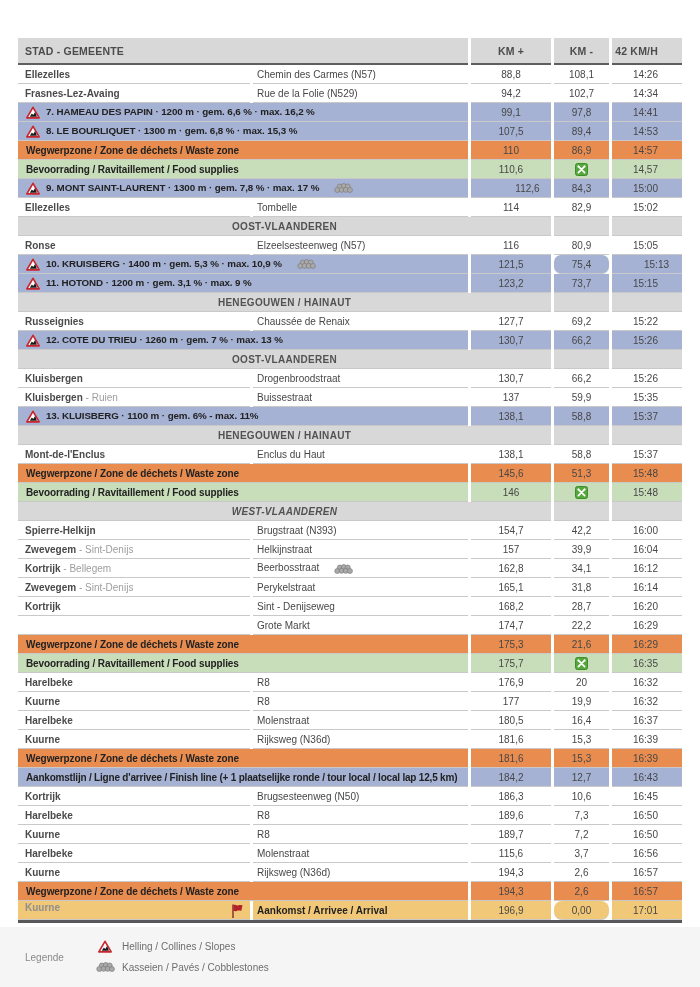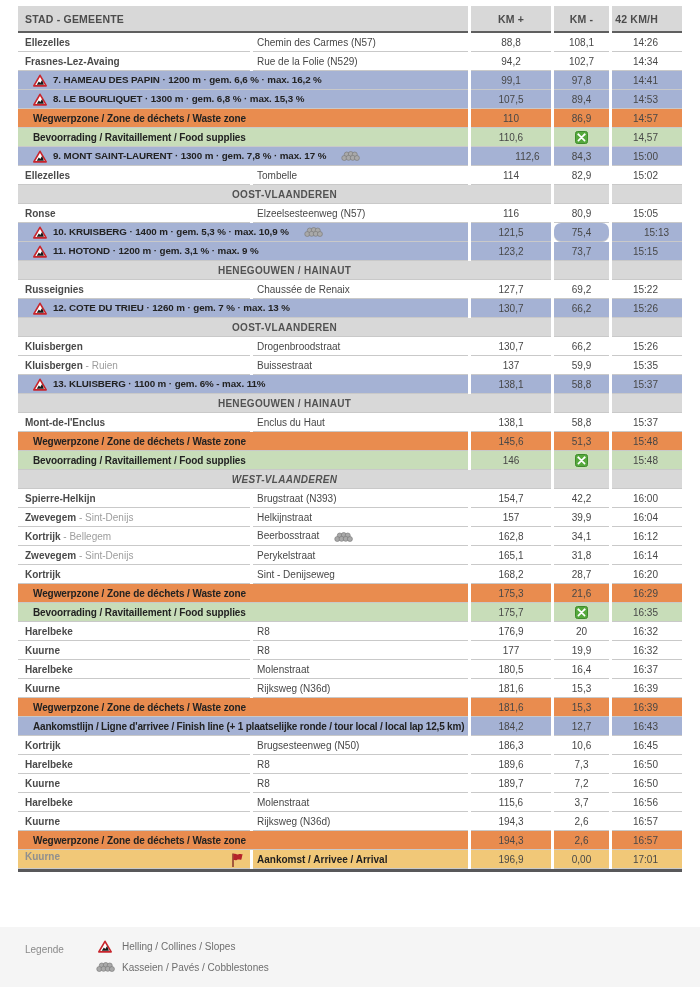--- a/index.html
+++ b/index.html
@@ -1,47 +1,47 @@
 <!DOCTYPE html>
 <html><head>
 <meta charset="utf-8">
 <style>
   html,body{margin:0;padding:0;}
   body{width:700px;height:987px;background:#ffffff;font-family:"Liberation Sans",sans-serif;overflow:hidden;}
   .page{position:relative;width:700px;height:987px;background:#ffffff;}
   .footer-band{position:absolute;left:0;top:927px;width:700px;height:60px;background:#f5f5f5;}
-  .table-wrap{position:absolute;left:15px;top:6px;width:670px;}
+  .table-wrap{position:absolute;left:15px;top:38px;width:670px;}
   table{border-collapse:separate;border-spacing:3px 0;table-layout:fixed;width:670px;}
   col.c1{width:232px;} col.c2{width:215px;} col.c3{width:80px;} col.c4{width:55px;} col.c5{width:70px;}
   th{background:#d8d8d8;color:#4c4c4c;font-size:10.5px;font-weight:bold;height:25px;
      border-bottom:2px solid #5f5f5f;padding:0;letter-spacing:0.2px;vertical-align:middle;}
   th.h-left{text-align:left;padding-left:7px;}
   th.h-center{text-align:center;}
   th.h-right{text-align:right;padding-right:24px;}
   td{height:18px;border-bottom:1px solid #c9c9c9;padding:0;font-size:10px;color:#474747;
      vertical-align:middle;white-space:nowrap;overflow:hidden;}
   td.c-city{padding-left:7px;}
   td.c-road{padding-left:4px;}
   td.c-kmp,td.c-kmm{text-align:center;}
   td.c-time{text-align:right;padding-right:24px;}
   .city-name{font-weight:bold;color:#4a4a4a;}
   .city-sub{color:#9d9d9d;}
-  td.c-label{padding-left:15px;font-weight:bold;color:#222222;letter-spacing:-0.1px;}
+  td.c-label{padding-left:8px;font-weight:bold;color:#222222;letter-spacing:-0.1px;}
   tr.section td{font-weight:bold;color:#525252;text-align:center;letter-spacing:0.3px;}
   tr.climb td.c-label{font-size:9.8px;}
   tr.finish td.c-label{font-size:10px;letter-spacing:-0.2px;overflow:visible;}
   tr.arrival .city-name{color:#8f8f8f;}
   tr.arrival td.c-road{font-weight:bold;color:#1f1f1f;}
   .icon{display:inline-block;vertical-align:middle;line-height:0;}
   .climb-ico{margin-right:6px;margin-left:0px;}
   .cobble-ico{margin-left:14px;}
   .flag-ico{margin-left:8px;}
   .table-bottom-line{height:3px;background:#58585a;margin:0 3px;}
   .legend{position:absolute;left:25px;top:940px;font-size:10px;color:#6e6e6e;}
-  .legend-title{position:absolute;left:0;top:4px;color:#8a8a8a;}
+  .legend-title{position:absolute;left:0;top:12px;color:#8a8a8a;}
   .legend-item{position:absolute;left:63px;white-space:nowrap;}
   .legend-item .li-ico{display:inline-block;width:34px;text-align:center;vertical-align:middle;line-height:0;}
   .legend-item .li-text{vertical-align:middle;color:#6e6e6e;}
 </style>
 </head>
 <body>
 
 <div class="page">
 
   <div class="footer-band"></div>
@@ -300,20 +300,27 @@
             <td class="c-kmm">31,8</td>
             <td class="c-time">16:14</td>
           </tr>
           <tr class="normal">
             <td class="c-city"><span class="city-name">Kortrijk</span></td>
             <td class="c-road"><span>Sint - Denijseweg</span></td>
             <td class="c-kmp">168,2</td>
             <td class="c-kmm">28,7</td>
             <td class="c-time">16:20</td>
           </tr>
+          <tr class="normal">
+            <td class="c-city"></td>
+            <td class="c-road"><span>Grote Markt</span></td>
+            <td class="c-kmp">174,7</td>
+            <td class="c-kmm">22,2</td>
+            <td class="c-time">16:29</td>
+          </tr>
           <tr class="waste">
             <td class="c-label" colspan="2" style="background: rgb(233, 140, 79);"><span>Wegwerpzone / Zone de déchets / Waste zone</span></td>
             <td class="c-kmp" style="background: rgb(233, 140, 79);">175,3</td>
             <td class="c-kmm" style="background: rgb(233, 140, 79);">21,6</td>
             <td class="c-time" style="background: rgb(233, 140, 79);">16:29</td>
           </tr>
           <tr class="food">
             <td class="c-label" colspan="2" style="background: rgb(200, 221, 185);"><span>Bevoorrading / Ravitaillement / Food supplies</span></td>
             <td class="c-kmp" style="background: rgb(200, 221, 185);">175,7</td>
             <td class="c-kmm" style="background: rgb(200, 221, 185);"><span class="icon "><svg width="13" height="13" viewBox="0 0 13 13">
@@ -405,21 +412,21 @@
             <td class="c-kmm" style="background: rgb(233, 140, 79);">2,6</td>
             <td class="c-time" style="background: rgb(233, 140, 79);">16:57</td>
           </tr>
           <tr class="arrival">
             <td class="c-city" style="background: rgb(241, 200, 120);"><span class="city-name">Kuurne</span><span class="icon flag-ico" style="float: right; margin-right: 6px; margin-top: 2px;"><svg width="13" height="15" viewBox="0 0 13 15">
                   <path d="M2 0.5 V14" stroke="#7c1e1e" stroke-width="1.3"></path>
                   <path d="M2.4 1 C4.2 0.2 5.4 2 7.6 1.2 C9.2 0.7 10.4 1.5 11.6 1 L10.4 6.6 C9 7.2 7.8 6.1 5.8 6.9 C4.4 7.5 3.2 6.7 2.4 7.1 Z" fill="#b5232a"></path>
                 </svg></span></td>
             <td class="c-road" style="background: rgb(241, 200, 120);">Aankomst / Arrivee / Arrival</td>
             <td class="c-kmp" style="background: rgb(241, 200, 120);">196,9</td>
-            <td class="c-kmm" style="background: rgb(241, 200, 120);">0,00</td>
+            <td class="c-kmm" style="background: rgb(241, 200, 120); border-radius: 8px;">0,00</td>
             <td class="c-time" style="background: rgb(241, 200, 120);">17:01</td>
           </tr>
         </tbody>
     </table>
     <div class="table-bottom-line"></div>
   </div>
 
   <div class="legend">
     <span class="legend-title">Legende</span>
     <div id="legend-items">

